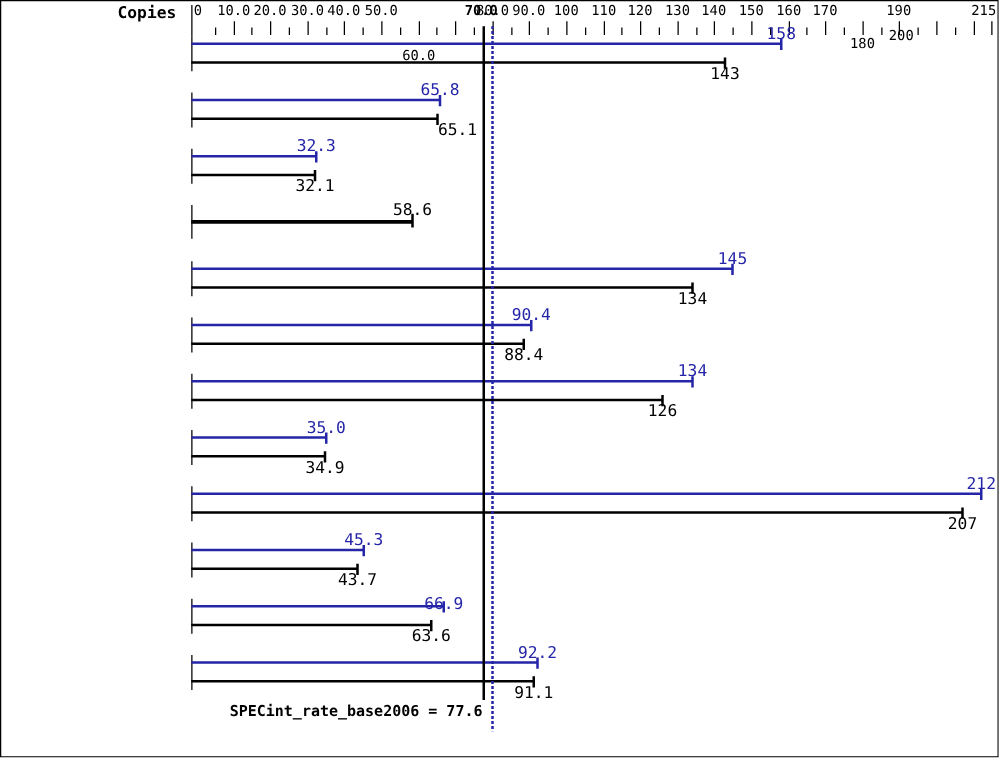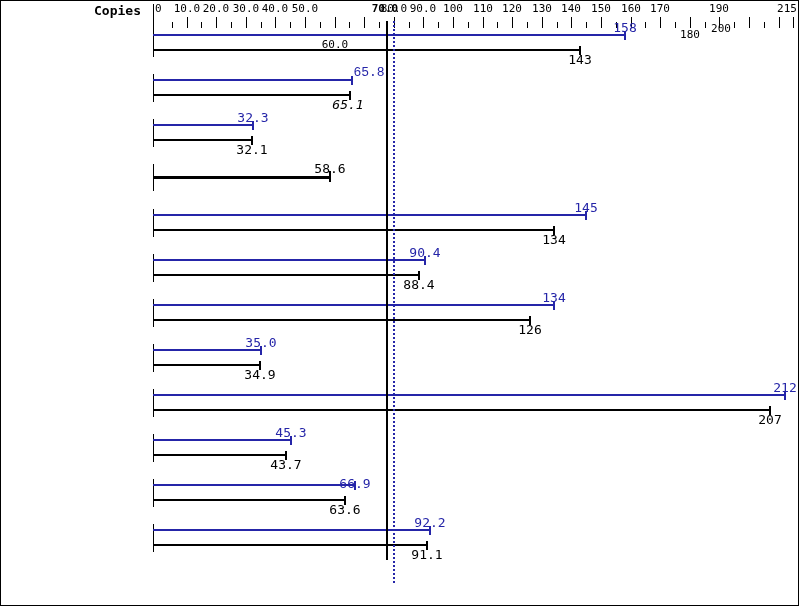--- a/index.html
+++ b/index.html
@@ -115,24 +115,24 @@
         <div class="abs cap" style="left: 623px; top: 30px; height: 9px; background: rgb(37, 37, 168);"></div>
         <div class="abs val-label centered" style="left: 624px; top: 21px; color: rgb(37, 37, 168);">158</div>
         <div class="abs bar" style="left: 152px; top: 48px; width: 427px; background: rgb(0, 0, 0);"></div>
         <div class="abs cap" style="left: 578px; top: 45px; height: 9px; background: rgb(0, 0, 0);"></div>
         <div class="abs val-label centered" style="left: 579px; top: 53px;">143</div>
       </div>
       <div class="abs">
         <div class="abs bracket" style="left: 152px; top: 73px; height: 28px;"></div>
         <div class="abs bar" style="left: 152px; top: 78px; width: 199px; background: rgb(37, 37, 168);"></div>
         <div class="abs cap" style="left: 350px; top: 75px; height: 9px; background: rgb(37, 37, 168);"></div>
-        <div class="abs val-label centered" style="left: 368px; top: 66px; color: rgb(37, 37, 168); font-family: Liberation Mono, monospace;">65.8</div>
+        <div class="abs val-label centered" style="left: 351px; top: 66px; color: rgb(37, 37, 168);">65.8</div>
         <div class="abs bar" style="left: 152px; top: 93px; width: 197px; background: rgb(0, 0, 0);"></div>
         <div class="abs cap" style="left: 348px; top: 90px; height: 9px; background: rgb(0, 0, 0);"></div>
-        <div class="abs val-label centered" style="left: 347px; top: 98px; font-style: italic;">65.1</div>
+        <div class="abs val-label centered" style="left: 365px; top: 98px;">65.1</div>
       </div>
       <div class="abs">
         <div class="abs bracket" style="left: 152px; top: 118px; height: 28px;"></div>
         <div class="abs bar" style="left: 152px; top: 123px; width: 100px; background: rgb(37, 37, 168);"></div>
         <div class="abs cap" style="left: 251px; top: 120px; height: 9px; background: rgb(37, 37, 168);"></div>
         <div class="abs val-label centered" style="left: 252px; top: 111px; color: rgb(37, 37, 168);">32.3</div>
         <div class="abs bar" style="left: 152px; top: 138px; width: 99px; background: rgb(0, 0, 0);"></div>
         <div class="abs cap" style="left: 250px; top: 135px; height: 9px; background: rgb(0, 0, 0);"></div>
         <div class="abs val-label centered" style="left: 251px; top: 143px;">32.1</div>
       </div>
@@ -212,13 +212,14 @@
         <div class="abs val-label centered" style="left: 429px; top: 516px; color: rgb(37, 37, 168);">92.2</div>
         <div class="abs bar" style="left: 152px; top: 543px; width: 274px; background: rgb(0, 0, 0);"></div>
         <div class="abs cap" style="left: 425px; top: 540px; height: 9px; background: rgb(0, 0, 0);"></div>
         <div class="abs val-label centered" style="left: 426px; top: 548px;">91.1</div>
       </div>
     </div>
   <div id="reflines">
       <div class="abs ref-line-base" style="left: 385px; top: 20px; height: 539px;"></div>
       <div class="abs ref-line-peak" style="left: 392px; top: 20px; height: 564px; background: repeating-linear-gradient(rgb(37, 37, 168) 0px, rgb(37, 37, 168) 2px, transparent 2px, transparent 4px);"></div>
     </div>
+  <div class="abs summary" style="right:412px;top:562px;color:#000;">SPECint_rate_base2006 = 77.6</div>
 </div>
 
 </body></html>

